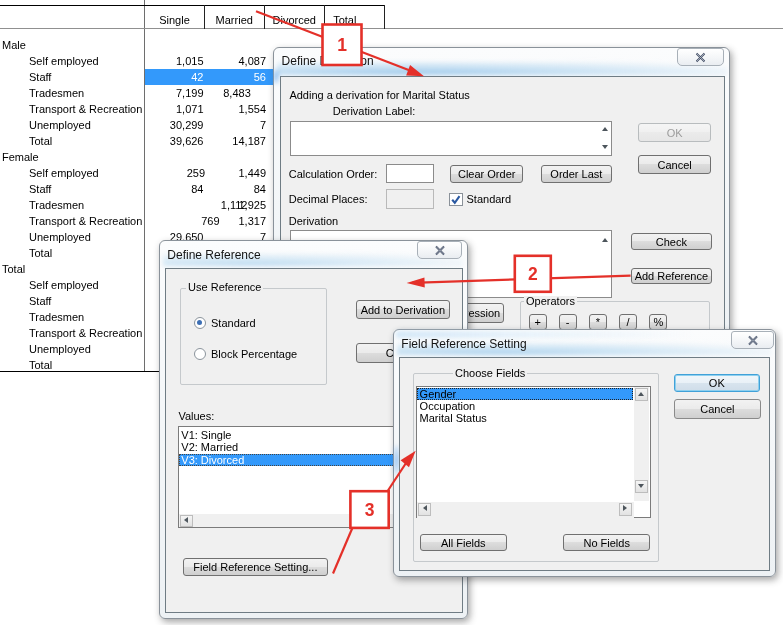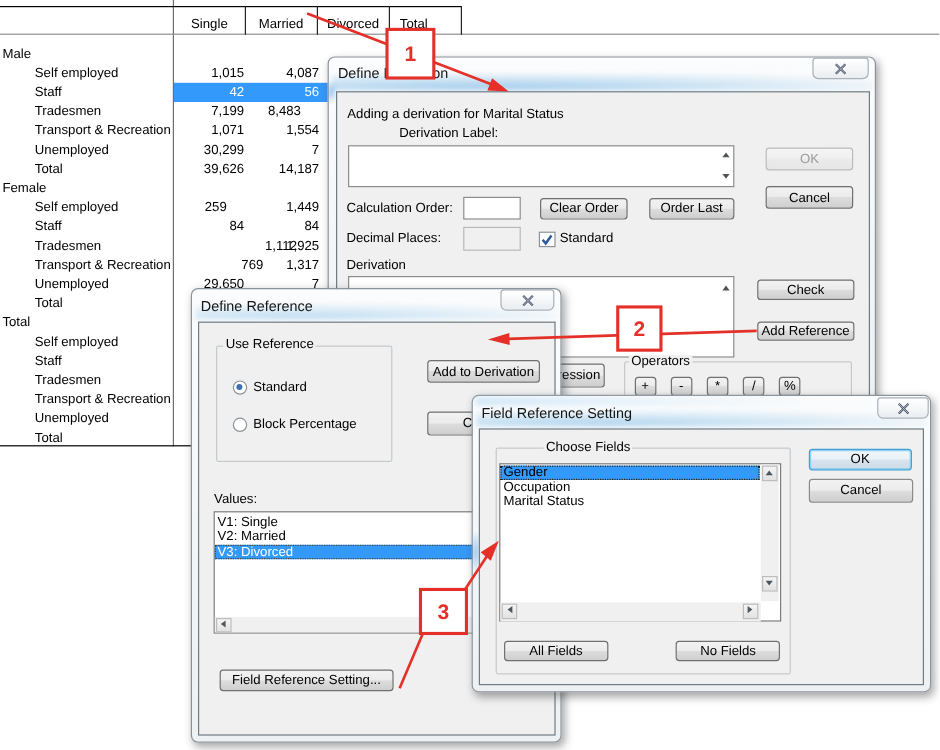--- a/index.html
+++ b/index.html
@@ -78,21 +78,21 @@
   <div class="num" style="left:145.5px;top:68.5px;color:#fff;">42</div>
   <div class="num" style="left:208px;top:68.5px;color:#fff;">56</div>
   <div class="num" style="left:145.5px;top:84.5px;">7,199</div>
   <div class="num" style="left:208px;top:84.5px;text-align:center;">8,483</div>
   <div class="num" style="left:145.5px;top:100.5px;">1,071</div>
   <div class="num" style="left:208px;top:100.5px;">1,554</div>
   <div class="num" style="left:145.5px;top:116.5px;">30,299</div>
   <div class="num" style="left:208px;top:116.5px;">7</div>
   <div class="num" style="left:145.5px;top:132.5px;">39,626</div>
   <div class="num" style="left:208px;top:132.5px;">14,187</div>
-  <div class="num" style="left:131px;top:164.5px;text-align:right;">259</div>
+  <div class="num" style="left:147px;top:164.5px;text-align:right;">259</div>
   <div class="num" style="left:208px;top:164.5px;">1,449</div>
   <div class="num" style="left:145.5px;top:180.5px;">84</div>
   <div class="num" style="left:208px;top:180.5px;">84</div>
   <div class="num" style="left:145.5px;top:196.5px;padding-left:44px;">1,112</div>
   <div class="num" style="left:208px;top:196.5px;">1,925</div>
   <div class="num" style="left:145.5px;top:212.5px;margin-left:16px;">769</div>
   <div class="num" style="left:208px;top:212.5px;">1,317</div>
   <div class="num" style="left:145.5px;top:228.5px;">29,650</div>
   <div class="num" style="left:208px;top:228.5px;">7</div>
 </div>

